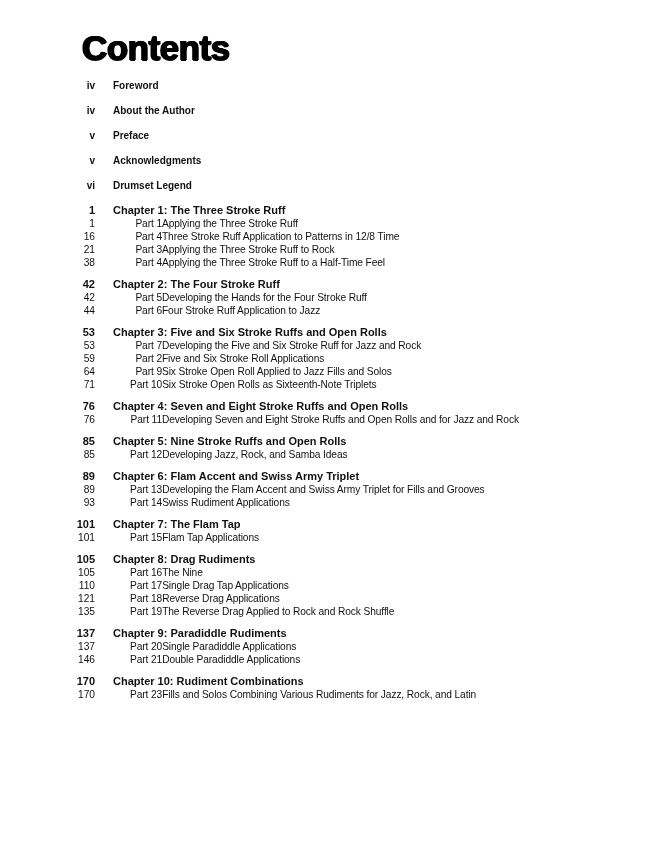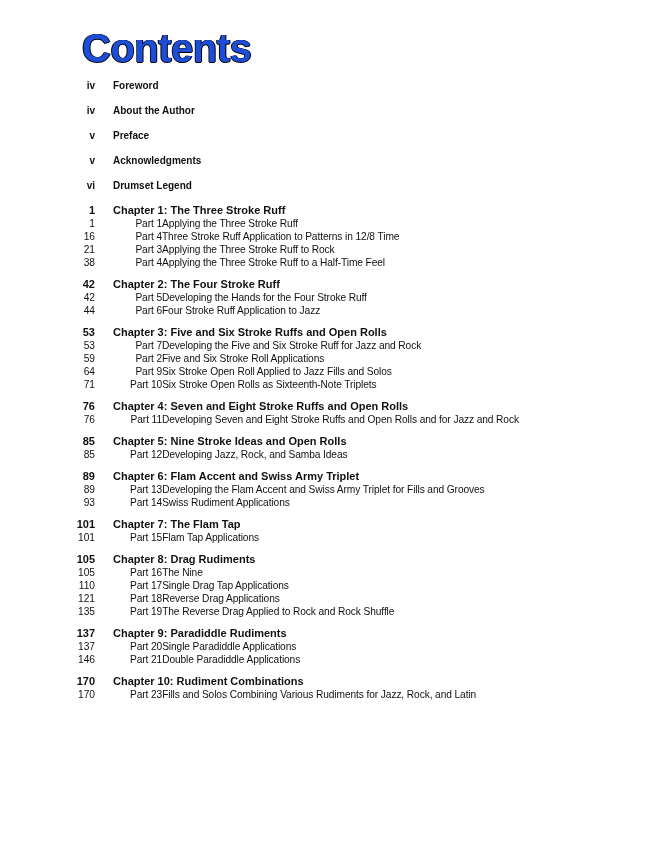--- a/index.html
+++ b/index.html
@@ -12,25 +12,25 @@
   .page {
     box-sizing: border-box;
     width: 648px;
     height: 864px;
     padding-top: 30px;
     font-family: "Liberation Sans", "DejaVu Sans", sans-serif;
     color: #111111;
   }
   .title {
     margin: 0 0 13px 82px;
-    font-size: 40px;
+    font-size: 35px;
     line-height: 36px;
     font-weight: bold;
     letter-spacing: -0.5px;
-    color: #1d4ed8;
+    color: #000000;
     
     text-shadow: 0.9px 0 0 #000, -0.9px 0 0 #000, 0 0.6px 0 #000, 0 -0.3px 0 #000;
   }
   .row {
     display: flex;
     align-items: baseline;
     font-size: 10.2px;
     line-height: 13px;
     white-space: nowrap;
   }
@@ -153,21 +153,21 @@
           <span class="ch-title">Chapter 4: Seven and Eight Stroke Ruffs and Open Rolls</span>
         </div>
         <div class="row part-row">
           <span class="num">76</span>
           <span class="part-content"><span class="part-label">Part 11</span><span class="part-title">Developing Seven and Eight Stroke Ruffs and Open Rolls and for Jazz and Rock</span></span>
         </div>
       </div>
       <div class="chapter-block">
         <div class="row ch-row">
           <span class="num">85</span>
-          <span class="ch-title">Chapter 5: Nine Stroke Ideas and Open Rolls</span>
+          <span class="ch-title">Chapter 5: Nine Stroke Ruffs and Open Rolls</span>
         </div>
         <div class="row part-row">
           <span class="num">85</span>
           <span class="part-content"><span class="part-label">Part 12</span><span class="part-title">Developing Jazz, Rock, and Samba Ideas</span></span>
         </div>
       </div>
       <div class="chapter-block">
         <div class="row ch-row">
           <span class="num">89</span>
           <span class="ch-title">Chapter 6: Flam Accent and Swiss Army Triplet</span>

